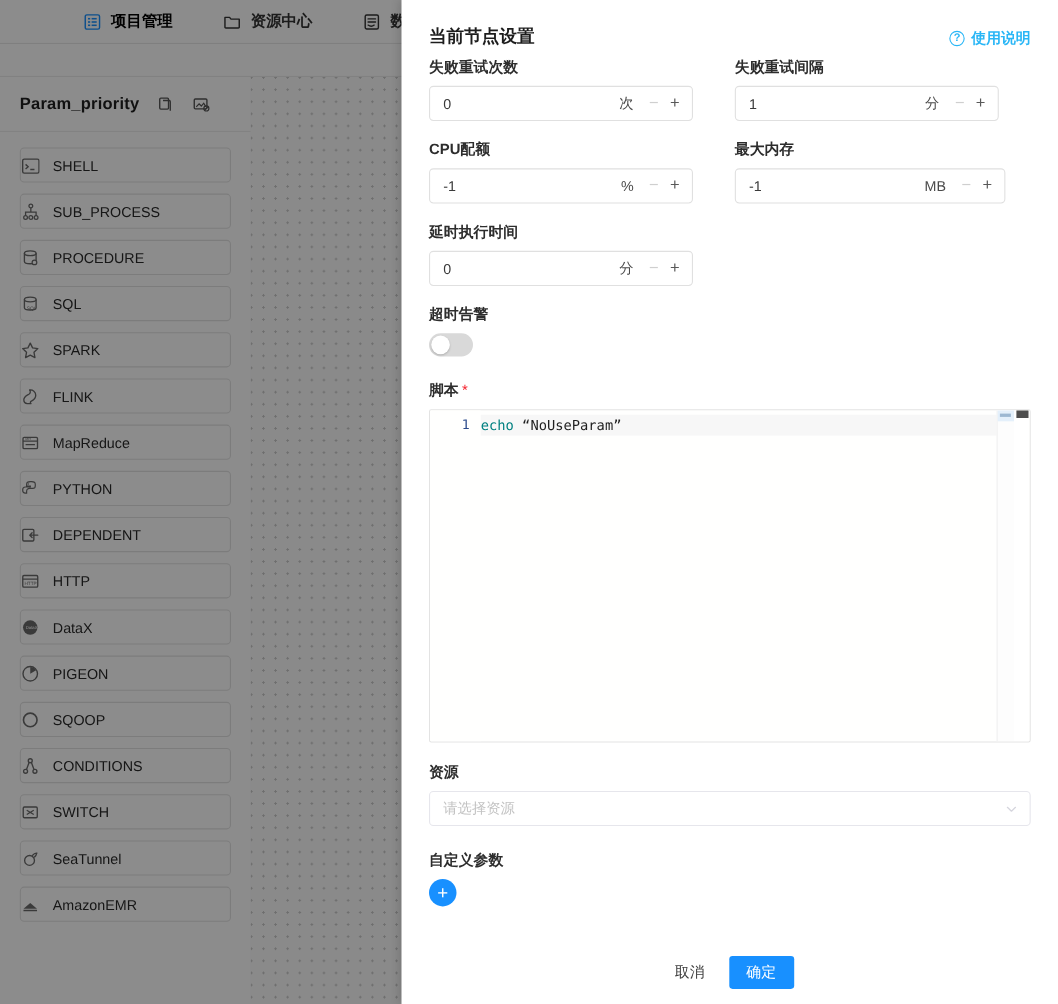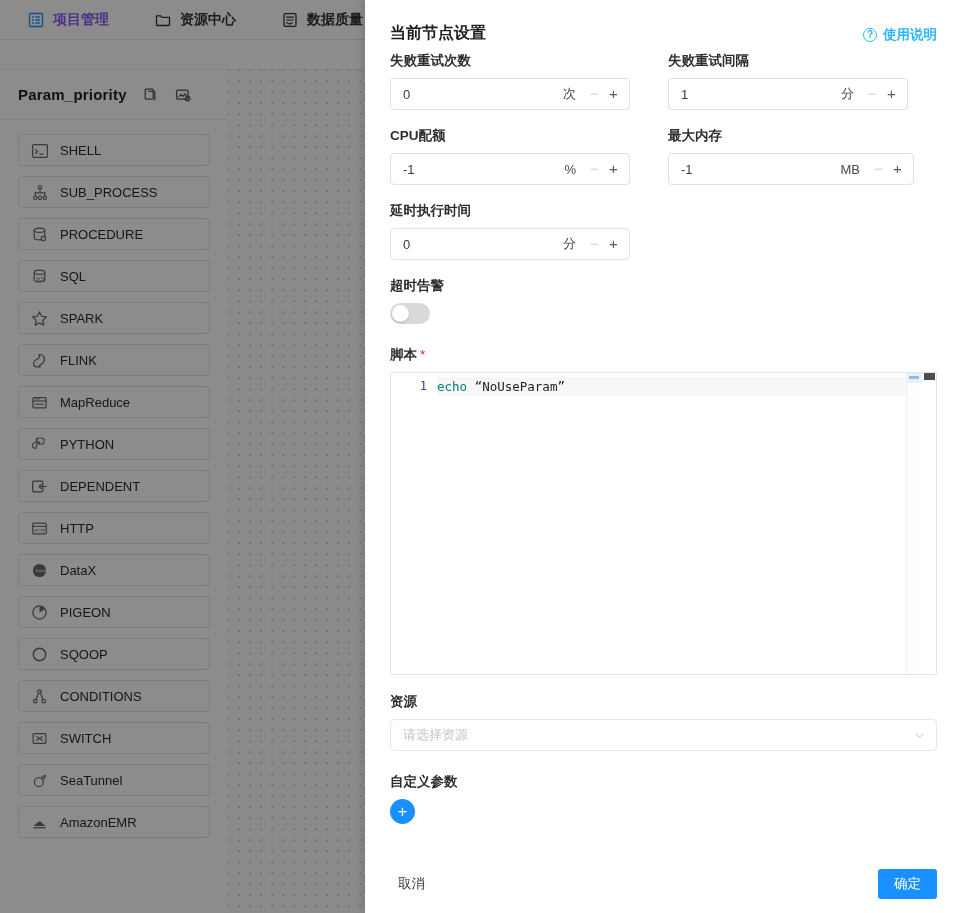--- a/index.html
+++ b/index.html
@@ -23,21 +23,21 @@
     display: flex; align-items: center;
     padding-left: 28px;
     gap: 46px;
     border-bottom: 1px solid #e8e8e8;
   }
   .nav-item {
     display: flex; align-items: center; gap: 9px;
     font-size: 14px; font-weight: bold;
     color: #333; white-space: nowrap;
   }
-  .nav-item.active { color: #8b5cf6; }
+  .nav-item.active { color: #000000; margin-left: 48px; }
   .nav-ico { width: 16px; height: 16px; flex: none; display:block; }
 
   #page-body {
     position: absolute; top: 40px; left: 0; right: 0; bottom: 0;
     background: #f4f5f7;
   }
 
   #sub-toolbar {
     position: absolute; top: 0; left: 0; right: 0; height: 30px;
     background: #ffffff; border-bottom: 1px solid #ececec;
@@ -58,21 +58,20 @@
   #task-list {
     position: absolute; top: 50px; left: 0; right: 0; bottom: 0;
     padding: 14px 18px 0 18px;
     overflow: hidden;
   }
   .task-item {
     height: 32px; margin-bottom: 10px;
     border: 1px solid #e2e2e2; border-radius: 4px;
     background: #fff;
     display: flex; align-items: center; gap: 12px;
-    padding-left: 12px;
     font-size: 13px; color: #2b2b2b;
   }
   .task-ico { width: 17px; height: 17px; flex: none; display:block; }
 
   #canvas {
     position: absolute; top: 30px; left: 228px; right: 0; bottom: 0;
     background-color: #fbfbfb;
     background-image: radial-gradient(#c9c9c9 1px, transparent 1px);
     background-size: 11px 11px;
     background-position: 6px 6px;
@@ -212,21 +211,21 @@
 
   #plus-btn {
     width: 25px; height: 25px; border-radius: 50%;
     background: #1890ff; color: #fff;
     display: flex; align-items: center; justify-content: center;
     font-size: 17px; line-height: 17px; cursor: pointer;
   }
 
   #drawer-foot {
     flex: none; height: 58px;
-    display: flex; align-items: center; justify-content: space-between;
+    display: flex; align-items: center; justify-content: center;
     gap: 14px; padding: 0 25px;
   }
   #cancel-btn {
     font-size: 13.5px; color: #3d3d3d; cursor: pointer;
     padding: 5px 8px;
   }
   #ok-btn {
     background: #1890ff; color: #fff; font-size: 13.5px;
     border-radius: 3px; padding: 6px 16px; cursor: pointer;
   }

